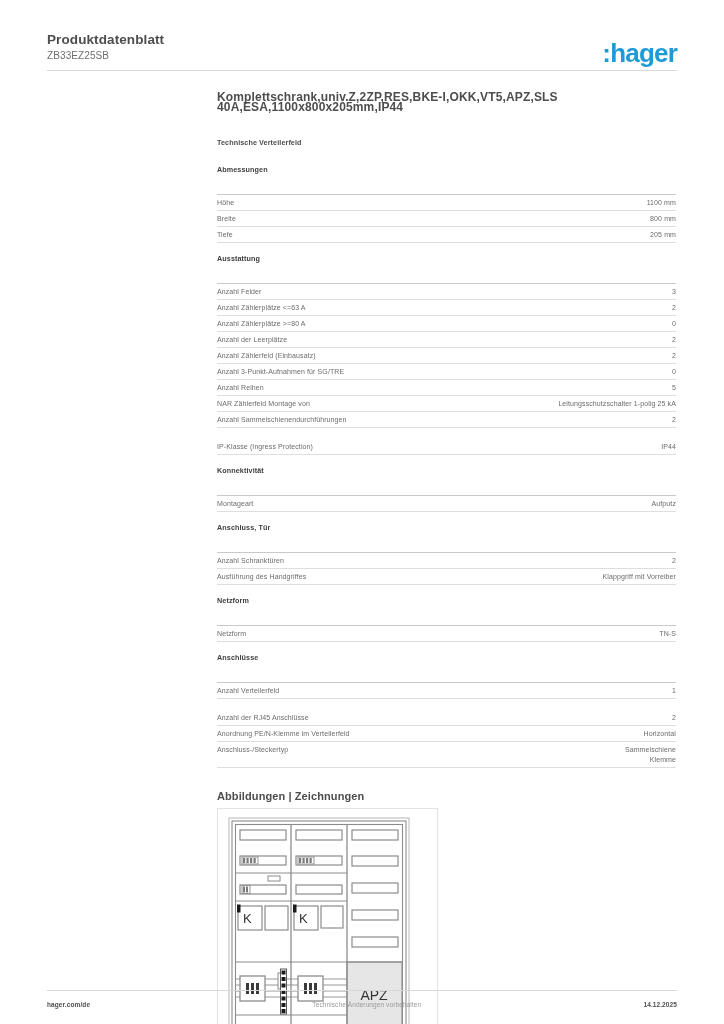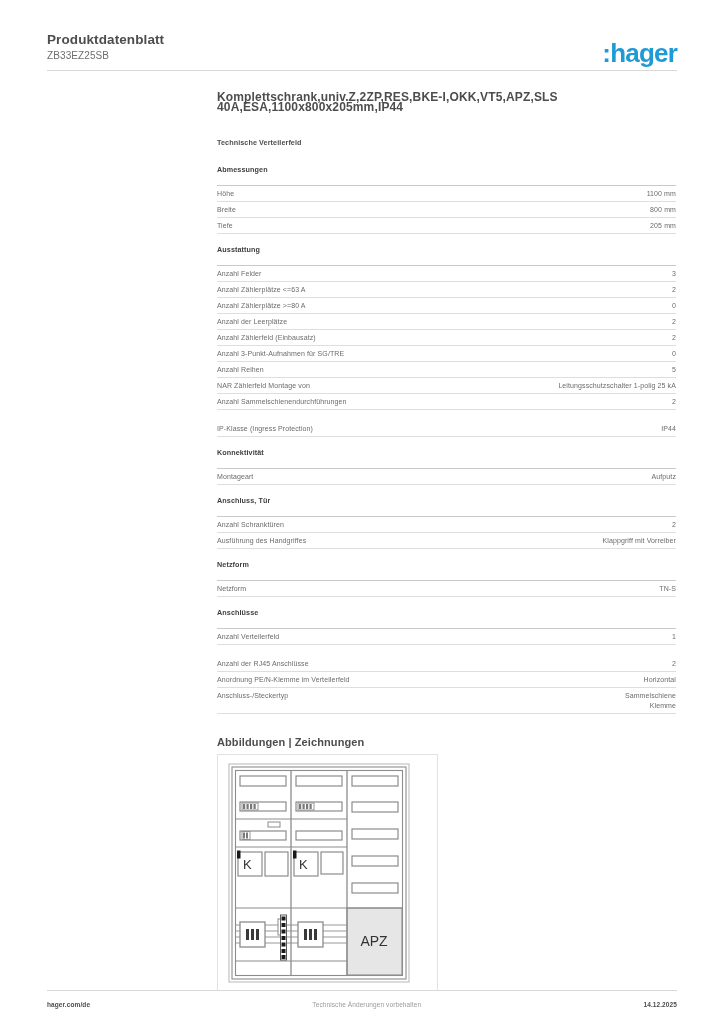--- a/index.html
+++ b/index.html
@@ -75,21 +75,21 @@
   }
 
   
   .spec-groups { margin-top: 17px; }
   .spec-group { margin-bottom: 11px; }
   .group-title {
     font-size: 7.2px;
     font-weight: bold;
     color: #3f3f3f;
     letter-spacing: 0.1px;
-    padding-bottom: 10px;
+    padding-bottom: 19px;
     border-bottom: 1px solid #c9c9c9;
     line-height: 10px;
   }
   .spec-row {
     display: flex;
     justify-content: space-between;
     align-items: flex-start;
     border-bottom: 1px solid #dedede;
     padding: 3px 0 2.5px 0;
     min-height: 14px;

